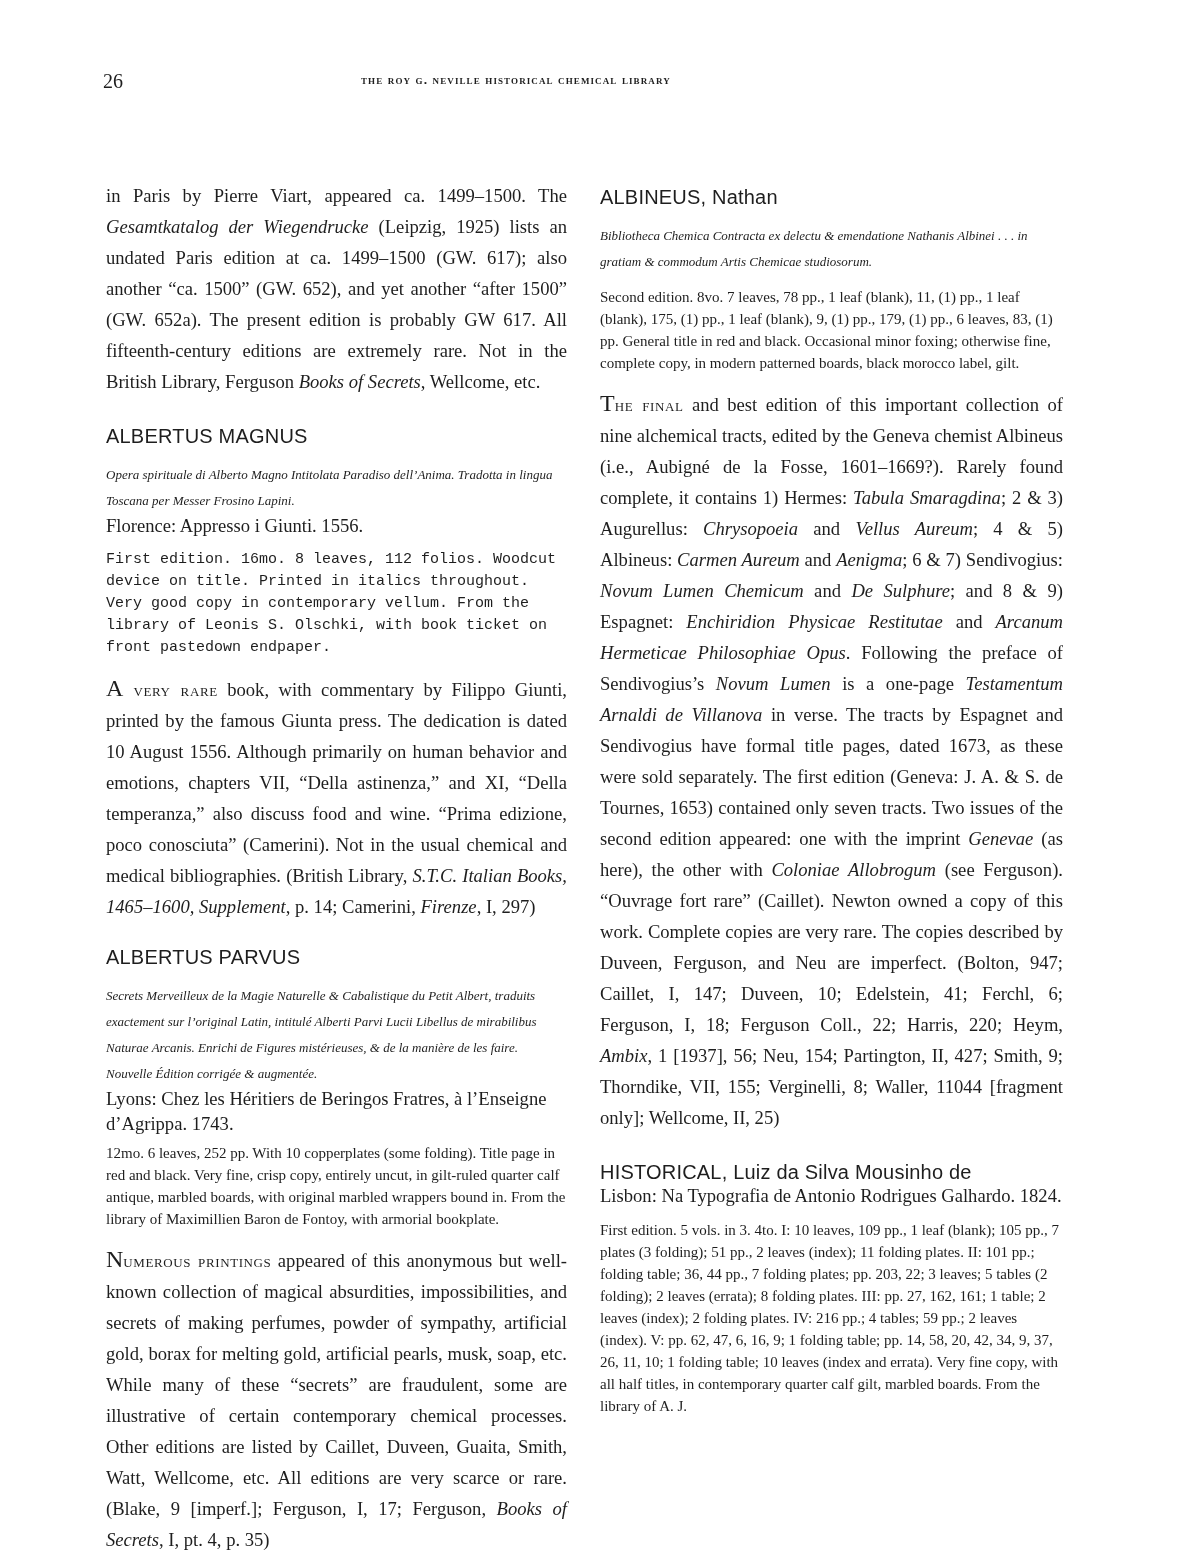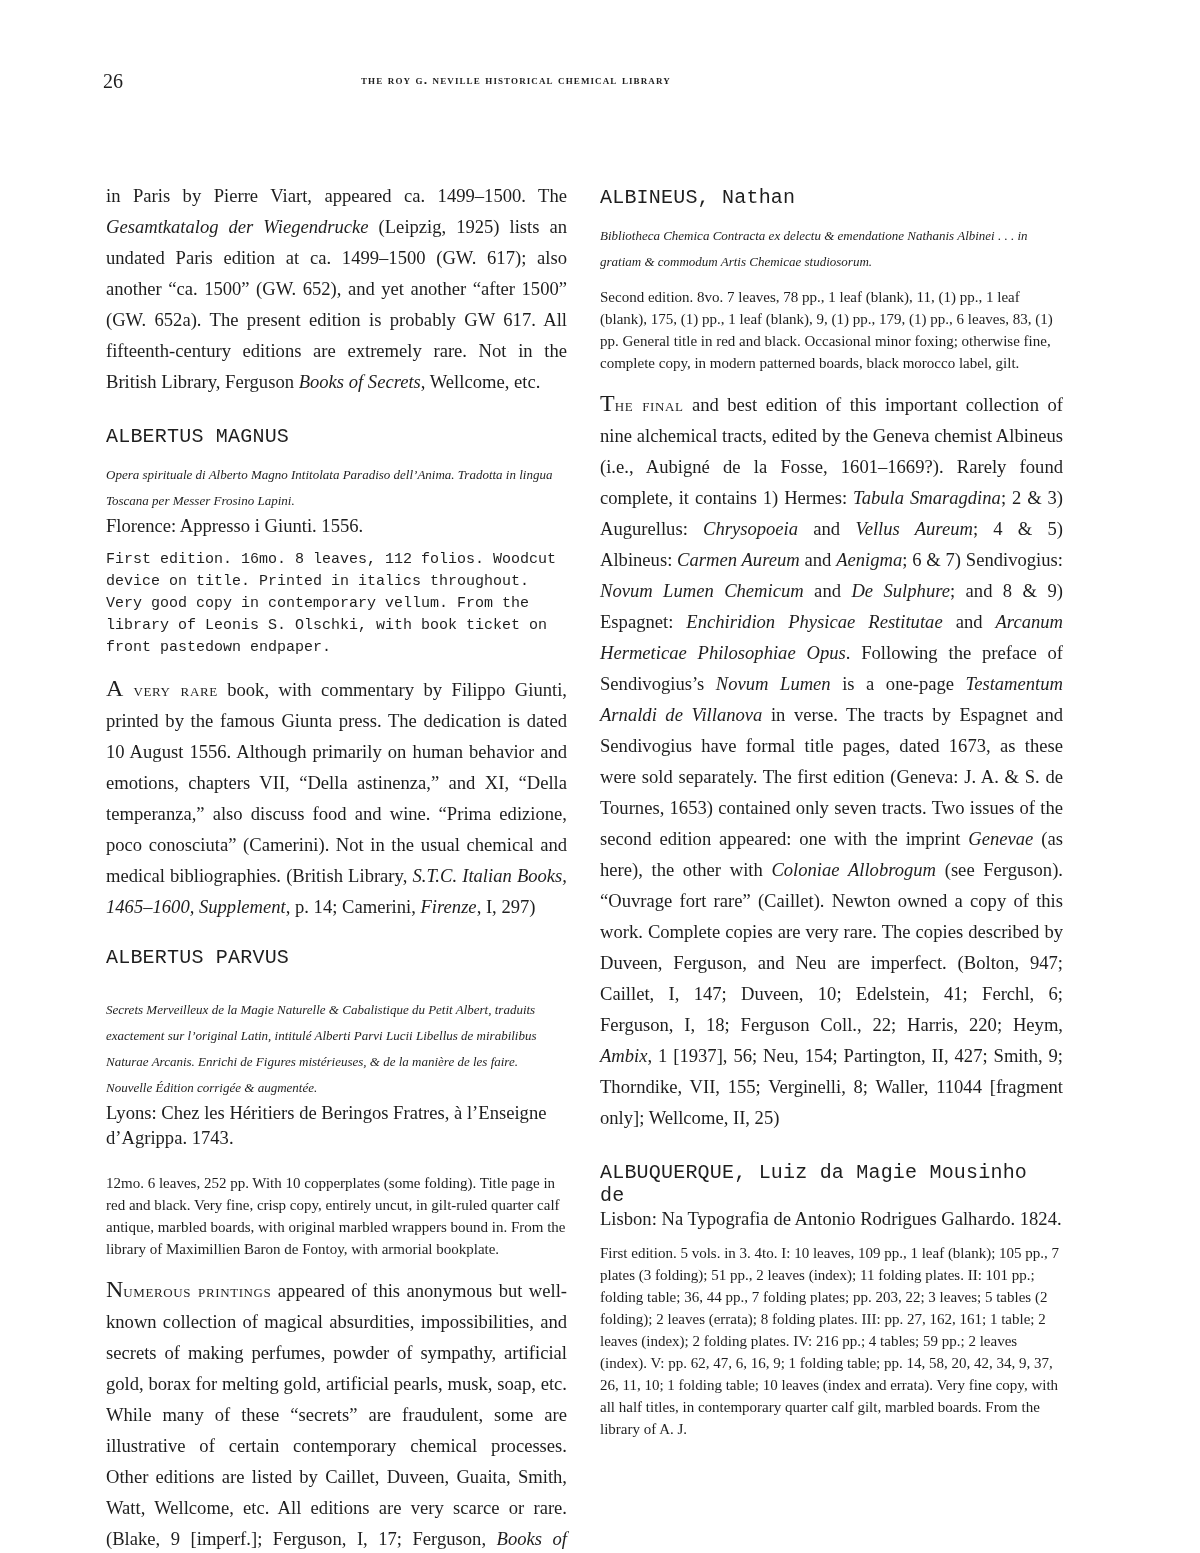--- a/index.html
+++ b/index.html
@@ -7,21 +7,21 @@
   .running-head { position: absolute; top: 70px; left: 103px; width: 1000px; height: 24px; }
   .page-number { position: absolute; left: 0; top: 0; font-size: 20px; }
   .running-title { position: absolute; left: 258px; top: 2px; font-size: 13.5px; letter-spacing: 1.1px; font-variant: small-caps; text-transform: lowercase; font-weight: bold; }
   .running-title::first-letter { }
   .col { position: absolute; top: 180px; }
   .col-left { left: 106px; width: 461px; }
   .col-right { left: 600px; width: 463px; }
   .prose { font-size: 18.6px; line-height: 31px; text-align: justify; margin: 0; }
   .prose .sc { font-variant: small-caps; letter-spacing: 0.6px; }
   .prose .drop { font-size: 24px; }
-  .heading { font-family: Liberation Mono, monospace; font-size: 20px; letter-spacing: 0.2px; margin: 0; font-weight: normal; }
+  .heading { font-family: Liberation Sans, sans-serif; font-size: 20px; letter-spacing: 0.2px; margin: 0; font-weight: normal; }
   .title-block { margin: 0; font-size: 13px; line-height: 26px; font-style: italic; }
   .imprint { font-size: 18.6px; line-height: 24.4px; margin: 0; }
   .collation { font-size: 15px; line-height: 22px; margin: 0; }
   em { font-style: italic; }
 </style>
 </head>
 <body>
 
 <div class="running-head">
   <span class="page-number">26</span>
@@ -34,33 +34,33 @@
   <section>
     <h2 class="heading" style="margin-top:28px;">ALBERTUS MAGNUS</h2>
     <p class="title-block" style="margin-top:14px;">Opera spirituale di Alberto Magno Intitolata Paradiso dell’Anima. Tradotta in lingua Toscana per Messer Frosino Lapini.</p>
     <p class="imprint">Florence: Appresso i Giunti. 1556.</p>
     <p class="collation" style="margin-top:11px;font-family:Liberation Mono, monospace;">First edition. 16mo. 8 leaves, 112 folios. Woodcut device on title. Printed in italics throughout. Very good copy in contemporary vellum. From the library of Leonis S. Olschki, with book ticket on front pastedown endpaper.</p>
     <p class="prose" style="margin-top:14px;"><span class="drop">A</span><span class="sc"> <span>very rare</span></span><span><span> book, with commentary by Filippo Giunti, printed by the famous Giunta press. The dedication is dated 10 August 1556. Although primarily on human behavior and emotions, chapters VII, “Della astinenza,” and XI, “Della temperanza,” also discuss food and wine. “Prima edizione, poco conosciuta” (Camerini). Not in the usual chemical and medical bibliographies. (British Library, </span><em>S.T.C. Italian Books, 1465–1600, Supplement</em><span>, p. 14; Camerini, </span><em>Firenze</em><span>, I, 297)</span></span></p>
   </section>
 
   <section>
     <h2 class="heading" style="margin-top:24px;">ALBERTUS PARVUS</h2>
-    <p class="title-block" style="margin-top:28px;font-style:italic;">Secrets Merveilleux de la Magie Naturelle &amp; Cabalistique du Petit Albert, traduits exactement sur l’original Latin, intitulé Alberti Parvi Lucii Libellus de mirabilibus Naturae Arcanis. Enrichi de Figures mistérieuses, &amp; de la manière de les faire. Nouvelle Édition corrigée &amp; augmentée.</p>
+    <p class="title-block" style="margin-top:14px;font-style:italic;">Secrets Merveilleux de la Magie Naturelle &amp; Cabalistique du Petit Albert, traduits exactement sur l’original Latin, intitulé Alberti Parvi Lucii Libellus de mirabilibus Naturae Arcanis. Enrichi de Figures mistérieuses, &amp; de la manière de les faire. Nouvelle Édition corrigée &amp; augmentée.</p>
     <p class="imprint">Lyons: Chez les Héritiers de Beringos Fratres, à l’Enseigne d’Agrippa. 1743.</p>
-    <p class="collation" style="margin-top:22px;">12mo. 6 leaves, 252 pp. With 10 copperplates (some folding). Title page in red and black. Very fine, crisp copy, entirely uncut, in gilt-ruled quarter calf antique, marbled boards, with original marbled wrappers bound in. From the library of Maximillien Baron de Fontoy, with armorial bookplate.</p>
+    <p class="collation" style="margin-top:6px;">12mo. 6 leaves, 252 pp. With 10 copperplates (some folding). Title page in red and black. Very fine, crisp copy, entirely uncut, in gilt-ruled quarter calf antique, marbled boards, with original marbled wrappers bound in. From the library of Maximillien Baron de Fontoy, with armorial bookplate.</p>
     <p class="prose" style="margin-top:14px;"><span class="drop">N</span><span class="sc">umerous printings</span><span><span> appeared of this anonymous but well-known collection of magical absurdities, impossibilities, and secrets of making perfumes, powder of sympathy, artificial gold, borax for melting gold, artificial pearls, musk, soap, etc. While many of these “secrets” are fraudulent, some are illustrative of certain contemporary chemical processes. Other editions are listed by Caillet, Duveen, Guaita, Smith, Watt, Wellcome, etc. All editions are very scarce or rare. (Blake, 9 [imperf.]; Ferguson, I, 17; Ferguson, </span><em>Books of Secrets</em><span>, I, pt. 4, p. 35)</span></span></p>
   </section>
 </div>
 
 <div class="col col-right">
   <section>
     <h2 class="heading" style="margin-top:6px;">ALBINEUS, Nathan</h2>
     <p class="title-block" style="margin-top:14px;">Bibliotheca Chemica Contracta ex delectu &amp; emendatione Nathanis Albinei . . . in gratiam &amp; commodum Artis Chemicae studiosorum.</p>
     <p class="collation" style="margin-top:11px;">Second edition. 8vo. 7 leaves, 78 pp., 1 leaf (blank), 11, (1) pp., 1 leaf (blank), 175, (1) pp., 1 leaf (blank), 9, (1) pp., 179, (1) pp., 6 leaves, 83, (1) pp. General title in red and black. Occasional minor foxing; otherwise fine, complete copy, in modern patterned boards, black morocco label, gilt.</p>
     <p class="prose" style="margin-top:14px;"><span class="drop">T</span><span class="sc">he final</span><span><span> and best edition of this important collection of nine alchemical tracts, edited by the Geneva chemist Albineus (i.e., Aubigné de la Fosse, 1601–1669?). Rarely found complete, it contains 1) Hermes: </span><em>Tabula Smaragdina</em><span>; 2 &amp; 3) Augurellus: </span><em>Chrysopoeia</em><span> and </span><em>Vellus Aureum</em><span>; 4 &amp; 5) Albineus: </span><em>Carmen Aureum</em><span> and </span><em>Aenigma</em><span>; 6 &amp; 7) Sendivogius: </span><em>Novum Lumen Chemicum</em><span> and </span><em>De Sulphure</em><span>; and 8 &amp; 9) Espagnet: </span><em>Enchiridion Physicae Restitutae</em><span> and </span><em>Arcanum Hermeticae Philosophiae Opus</em><span>. Following the preface of Sendivogius’s </span><em>Novum Lumen</em><span> is a one-page </span><em>Testamentum Arnaldi de Villanova</em><span> in verse. The tracts by Espagnet and Sendivogius have formal title pages, dated 1673, as these were sold separately. The first edition (Geneva: J. A. &amp; S. de Tournes, 1653) contained only seven tracts. Two issues of the second edition appeared: one with the imprint </span><em>Genevae</em><span> (as here), the other with </span><em>Coloniae Allobrogum</em><span> (see Ferguson). “Ouvrage fort rare” (Caillet). Newton owned a copy of this work. Complete copies are very rare. The copies described by Duveen, Ferguson, and Neu are imperfect. (Bolton, 947; Caillet, I, 147; Duveen, 10; Edelstein, 41; Ferchl, 6; Ferguson, I, 18; Ferguson Coll., 22; Harris, 220; Heym, </span><em>Ambix</em><span>, 1 [1937], 56; Neu, 154; Partington, II, 427; Smith, 9; Thorndike, VII, 155; Verginelli, 8; Waller, 11044 [fragment only]; Wellcome, II, 25)</span></span></p>
   </section>
 
   <section>
-    <h2 class="heading" style="margin-top:28px;">ALBUQUERQUE, Luiz da Magie Mousinho de</h2>
+    <h2 class="heading" style="margin-top:28px;">HISTORICAL, Luiz da Silva Mousinho de</h2>
     <p class="imprint">Lisbon: Na Typografia de Antonio Rodrigues Galhardo. 1824.</p>
     <p class="collation" style="margin-top:11px;">First edition. 5 vols. in 3. 4to. I: 10 leaves, 109 pp., 1 leaf (blank); 105 pp., 7 plates (3 folding); 51 pp., 2 leaves (index); 11 folding plates. II: 101 pp.; folding table; 36, 44 pp., 7 folding plates; pp. 203, 22; 3 leaves; 5 tables (2 folding); 2 leaves (errata); 8 folding plates. III: pp. 27, 162, 161; 1 table; 2 leaves (index); 2 folding plates. IV: 216 pp.; 4 tables; 59 pp.; 2 leaves (index). V: pp. 62, 47, 6, 16, 9; 1 folding table; pp. 14, 58, 20, 42, 34, 9, 37, 26, 11, 10; 1 folding table; 10 leaves (index and errata). Very fine copy, with all half titles, in contemporary quarter calf gilt, marbled boards. From the library of A. J.</p>
   </section>
 </div>
 
 </body></html>

